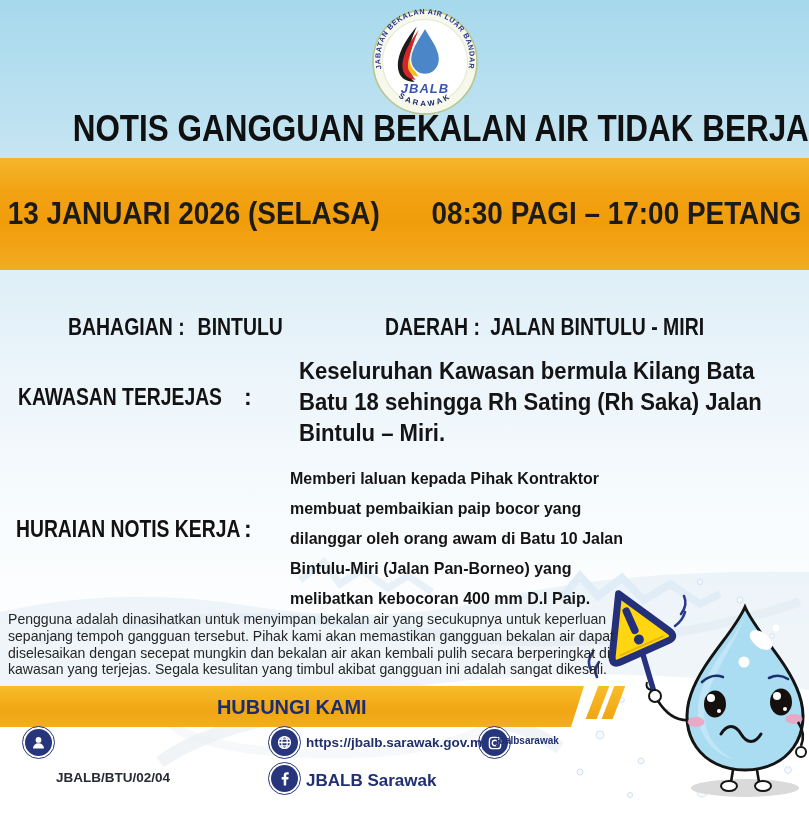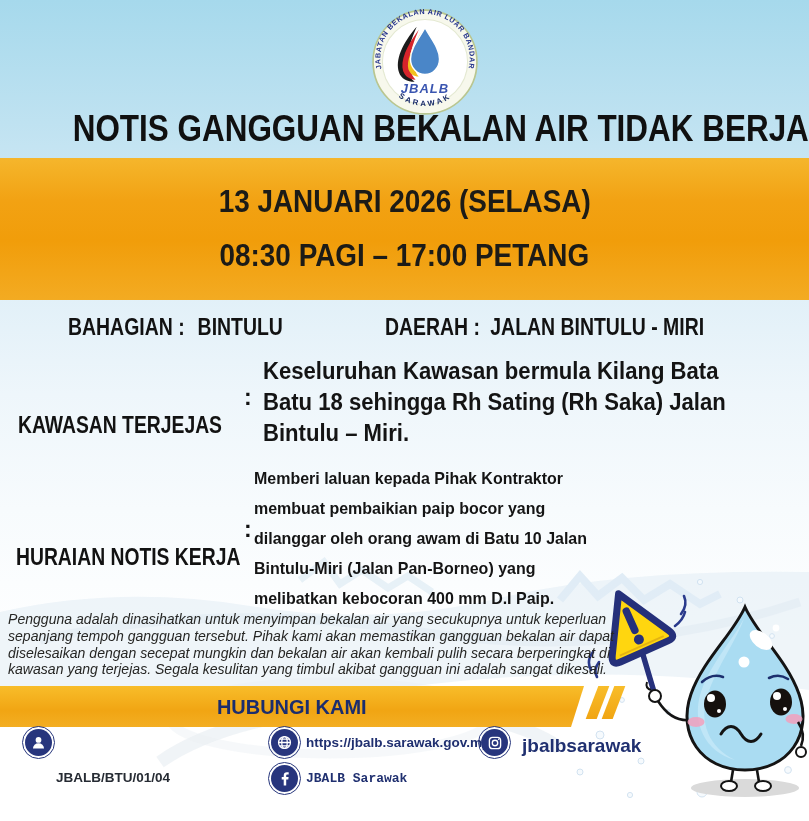--- a/index.html
+++ b/index.html
@@ -13,47 +13,47 @@
 
   
   .logo{left:371px;top:8px;width:108px;height:108px;z-index:2;}
 
   
   .title{left:0;top:108px;width:809px;text-align:center;z-index:3;
     font-size:37px;font-weight:800;color:#101010;letter-spacing:0;}
   .title span{display:inline-block;transform:scaleX(.85);transform-origin:center;white-space:nowrap;}
 
   
-  .date-banner{left:0;top:158px;width:809px;height:142px;z-index:2;
+  .date-banner{left:0;top:158px;width:809px;height:112px;z-index:2;
     background:linear-gradient(180deg,#f5b62c 0%,#f2a213 30%,#f19d0a 58%,#f3ab22 100%);
-    display:flex;flex-direction:column;align-items:center;justify-content:center;gap:10px;}
+    display:flex;flex-direction:row;align-items:center;justify-content:center;gap:10px;}
   .date-line{font-size:31px;font-weight:800;color:#1c1b17;line-height:44px;}
   .date-line span{display:inline-block;transform:scaleX(.9);transform-origin:center;white-space:nowrap;}
 
   
   .region{top:313px;font-size:24px;font-weight:800;color:#121212;z-index:3;white-space:nowrap;}
   .region span{display:inline-block;transform:scaleX(.9);transform-origin:left center;}
   .bahagian{left:68px;}
   .daerah{left:385px;}
 
   
-  .field-label{font-size:23px;font-weight:800;color:#121212;z-index:3;white-space:nowrap;margin-top:28px;}
+  .field-label{font-size:23px;font-weight:800;color:#121212;z-index:3;white-space:nowrap;}
   .field-label span{display:inline-block;transform:scaleX(.84);transform-origin:left center;}
   .field-colon{font-size:23px;font-weight:800;color:#121212;z-index:3;}
-  .para{z-index:3;font-weight:800;color:#141414;white-space:nowrap;}
+  .para{z-index:3;font-weight:800;color:#141414;white-space:nowrap;margin-left:36px;}
   .para div{transform:scaleX(.94);transform-origin:left center;}
   .kawasan-label{left:18px;top:384px;}
   .kawasan-colon{left:244px;top:384px;}
   .kawasan-text{left:263px;top:356px;font-size:23.5px;line-height:31px;}
   .huraian-label{left:16px;top:516px;}
   .huraian-colon{left:244px;top:516px;}
   .huraian-text{left:254px;top:464px;font-size:17px;line-height:30px;}
 
   
-  .disclaimer{left:8px;top:611px;z-index:3;font-size:14.5px;font-style:italic;font-weight:500;
+  .disclaimer{left:8px;top:611px;z-index:3;font-size:14.5px;font-weight:500;
     color:#262624;line-height:16.8px;white-space:nowrap;}
   .disclaimer div{transform:scaleX(.97);transform-origin:left center;}
 
   
   .contact-banner{left:0;top:686px;width:584px;height:41px;z-index:2;
     background:linear-gradient(180deg,#f8bd2a 0%,#f1a513 60%,#f3ae23 100%);
     clip-path:polygon(0 0,100% 0,calc(100% - 13px) 100%,0 100%);
     display:flex;align-items:center;justify-content:center;}
   .contact-banner b{font-size:21px;font-weight:800;color:#1b2d6e;transform:scaleX(.95);white-space:nowrap;}
   .stripe{top:686px;width:11px;height:33px;z-index:2;transform:skewX(-21deg);
@@ -63,22 +63,22 @@
 
   
   .icon-ring{border:1.5px solid #27367c;border-radius:50%;padding:2px;width:27px;height:27px;
     display:flex;align-items:center;justify-content:center;z-index:3;background:transparent;}
   .icon-circle{width:27px;height:27px;border-radius:50%;background:#27357d;
     display:flex;align-items:center;justify-content:center;}
   .c-text{z-index:3;font-weight:800;white-space:nowrap;}
   .cc-label{left:56px;top:727px;font-size:13px;color:#1f242c;line-height:16px;}
   .ref-no{left:56px;top:770px;font-size:13.5px;color:#262b33;}
   .web-text{left:306px;top:735px;font-size:13.5px;color:#203070;}
-  .ig-text{left:522px;top:735px;font-size:19px;color:#203070;}
-  .fb-text{left:306px;top:771px;font-size:13px;color:#203070;font-family:Liberation Mono, monospace;}
+  .ig-text{left:496px;top:735px;font-size:10px;color:#203070;}
+  .fb-text{left:306px;top:771px;font-size:17px;color:#203070;}
   .i-person{left:22px;top:726px;}
   .i-globe{left:268px;top:726px;}
   .i-ig{left:478px;top:726px;}
   .i-fb{left:268px;top:762px;}
 
   .mascot{left:585px;top:572px;z-index:1;}
 </style>
 </head>
 <body>
 
@@ -267,15 +267,15 @@
 
   <div class="abs icon-ring i-fb">
     <div class="icon-circle">
       <svg width="16" height="16" viewBox="0 0 20 20">
         <path d="M11.5,18 V10.5 h2.6 l0.4,-2.9 h-3 V5.8 c0,-0.9 0.5,-1.5 1.6,-1.5 h1.5 V1.7 C14.2,1.6 13.2,1.5 12.3,1.5 c-2.4,0 -3.9,1.4 -3.9,4 v2.1 H5.9 v2.9 h2.5 V18 Z" fill="#ffffff"></path>
       </svg>
     </div>
   </div>
   <div class="abs c-text fb-text">JBALB Sarawak</div>
 
-  <div class="abs c-text ref-no">JBALB/BTU/01/04</div>
+  <div class="abs c-text ref-no">JBALB/BTU/02/04</div>
 
 </div>
 
 </body></html>

